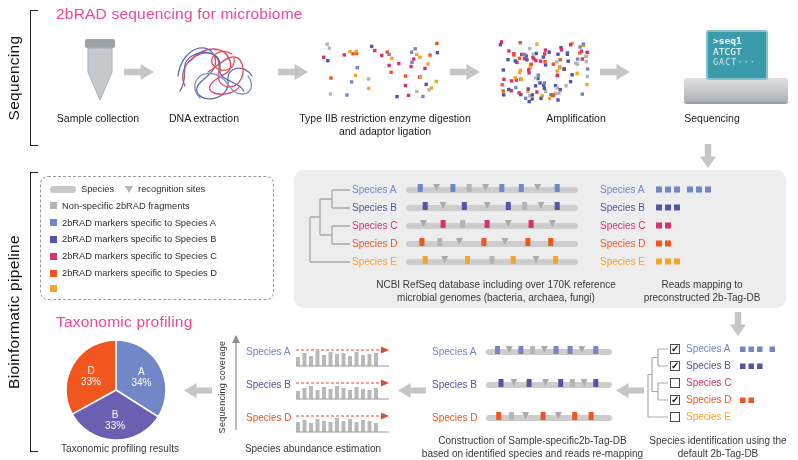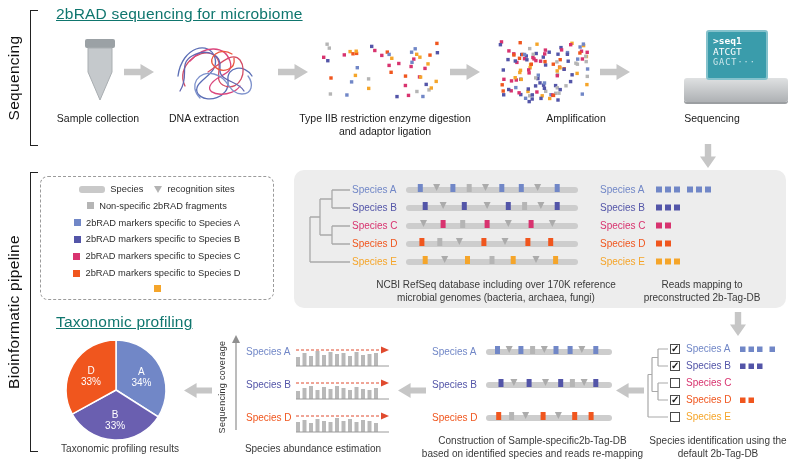--- a/index.html
+++ b/index.html
@@ -4,31 +4,31 @@
 <style>
   * { margin:0; padding:0; box-sizing:border-box; }
   body { font-family:"Liberation Sans", sans-serif; background:#ffffff; }
   .canvas { position:relative; width:798px; height:460px; background:#fff; overflow:hidden; }
   .abs { position:absolute; }
   svg { display:block; overflow:visible; }
   svg text { font-family:"Liberation Sans", sans-serif; }
 
   .vlabel { position:absolute; text-align:center; transform:rotate(-90deg); font-size:15.5px; color:#111; letter-spacing:.3px; height:20px; line-height:20px; }
   .bracket { position:absolute; width:8px; border-left:1.6px solid #222; border-top:1.6px solid #222; border-bottom:1.6px solid #222; }
-  .fig-title { position:absolute; font-size:15.5px; color:#0f766e; letter-spacing:.2px;text-decoration:underline; }
+  .fig-title { position:absolute; font-size:15.5px; color:#ec4899; letter-spacing:.2px; }
 
   .step-label { position:absolute; top:112px; font-size:10.5px; color:#1a1a1a; text-align:center; line-height:1.25; }
 
   .arrow-r,.arrow-l,.arrow-d { position:absolute; background:#c6c6c6; }
   .arrow-r { width:30px; height:16px; clip-path:polygon(0 30%,55% 30%,55% 0,100% 50%,55% 100%,55% 70%,0 70%); }
   .arrow-l { width:28px; height:15px; clip-path:polygon(100% 30%,45% 30%,45% 0,0 50%,45% 100%,45% 70%,100% 70%); }
   .arrow-d { width:16px; height:24px; clip-path:polygon(30% 0,70% 0,70% 52%,100% 52%,50% 100%,0 52%,30% 52%); }
 
   .legend { left:40px; top:176px; width:234px; height:124px; border:1.2px dashed #9b9b9b; border-radius:8px; padding:7px 9px; display:flex; flex-direction:column; justify-content:space-between; }
-  .legend-row { display:flex; align-items:center; gap:5px;justify-content:center; }
+  .legend-row { display:flex; align-items:center; gap:5px; }
   .legend-bar { width:26px; height:7px; background:#c9c9c9; border-radius:3px; display:inline-block; flex:none; }
   .legend-tri { width:0; height:0; border-left:4.5px solid transparent; border-right:4.5px solid transparent; border-top:7px solid #b3b3b3; display:inline-block; margin-left:6px; flex:none; }
   .legend-sq { width:7px; height:7px; display:inline-block; flex:none; }
   .legend-text { font-size:9.3px; color:#2e2e2e; white-space:nowrap; }
 
   .panel { left:294px; top:170px; width:492px; height:138px; background:#ededed; border-radius:10px; }
   .sp-label { position:absolute; font-size:10px; width:54px; line-height:12px; white-space:nowrap; }
   .caption { position:absolute; font-size:10px; color:#3a3a3a; text-align:center; line-height:1.3; }
   .preline { white-space:pre-line; }
 

